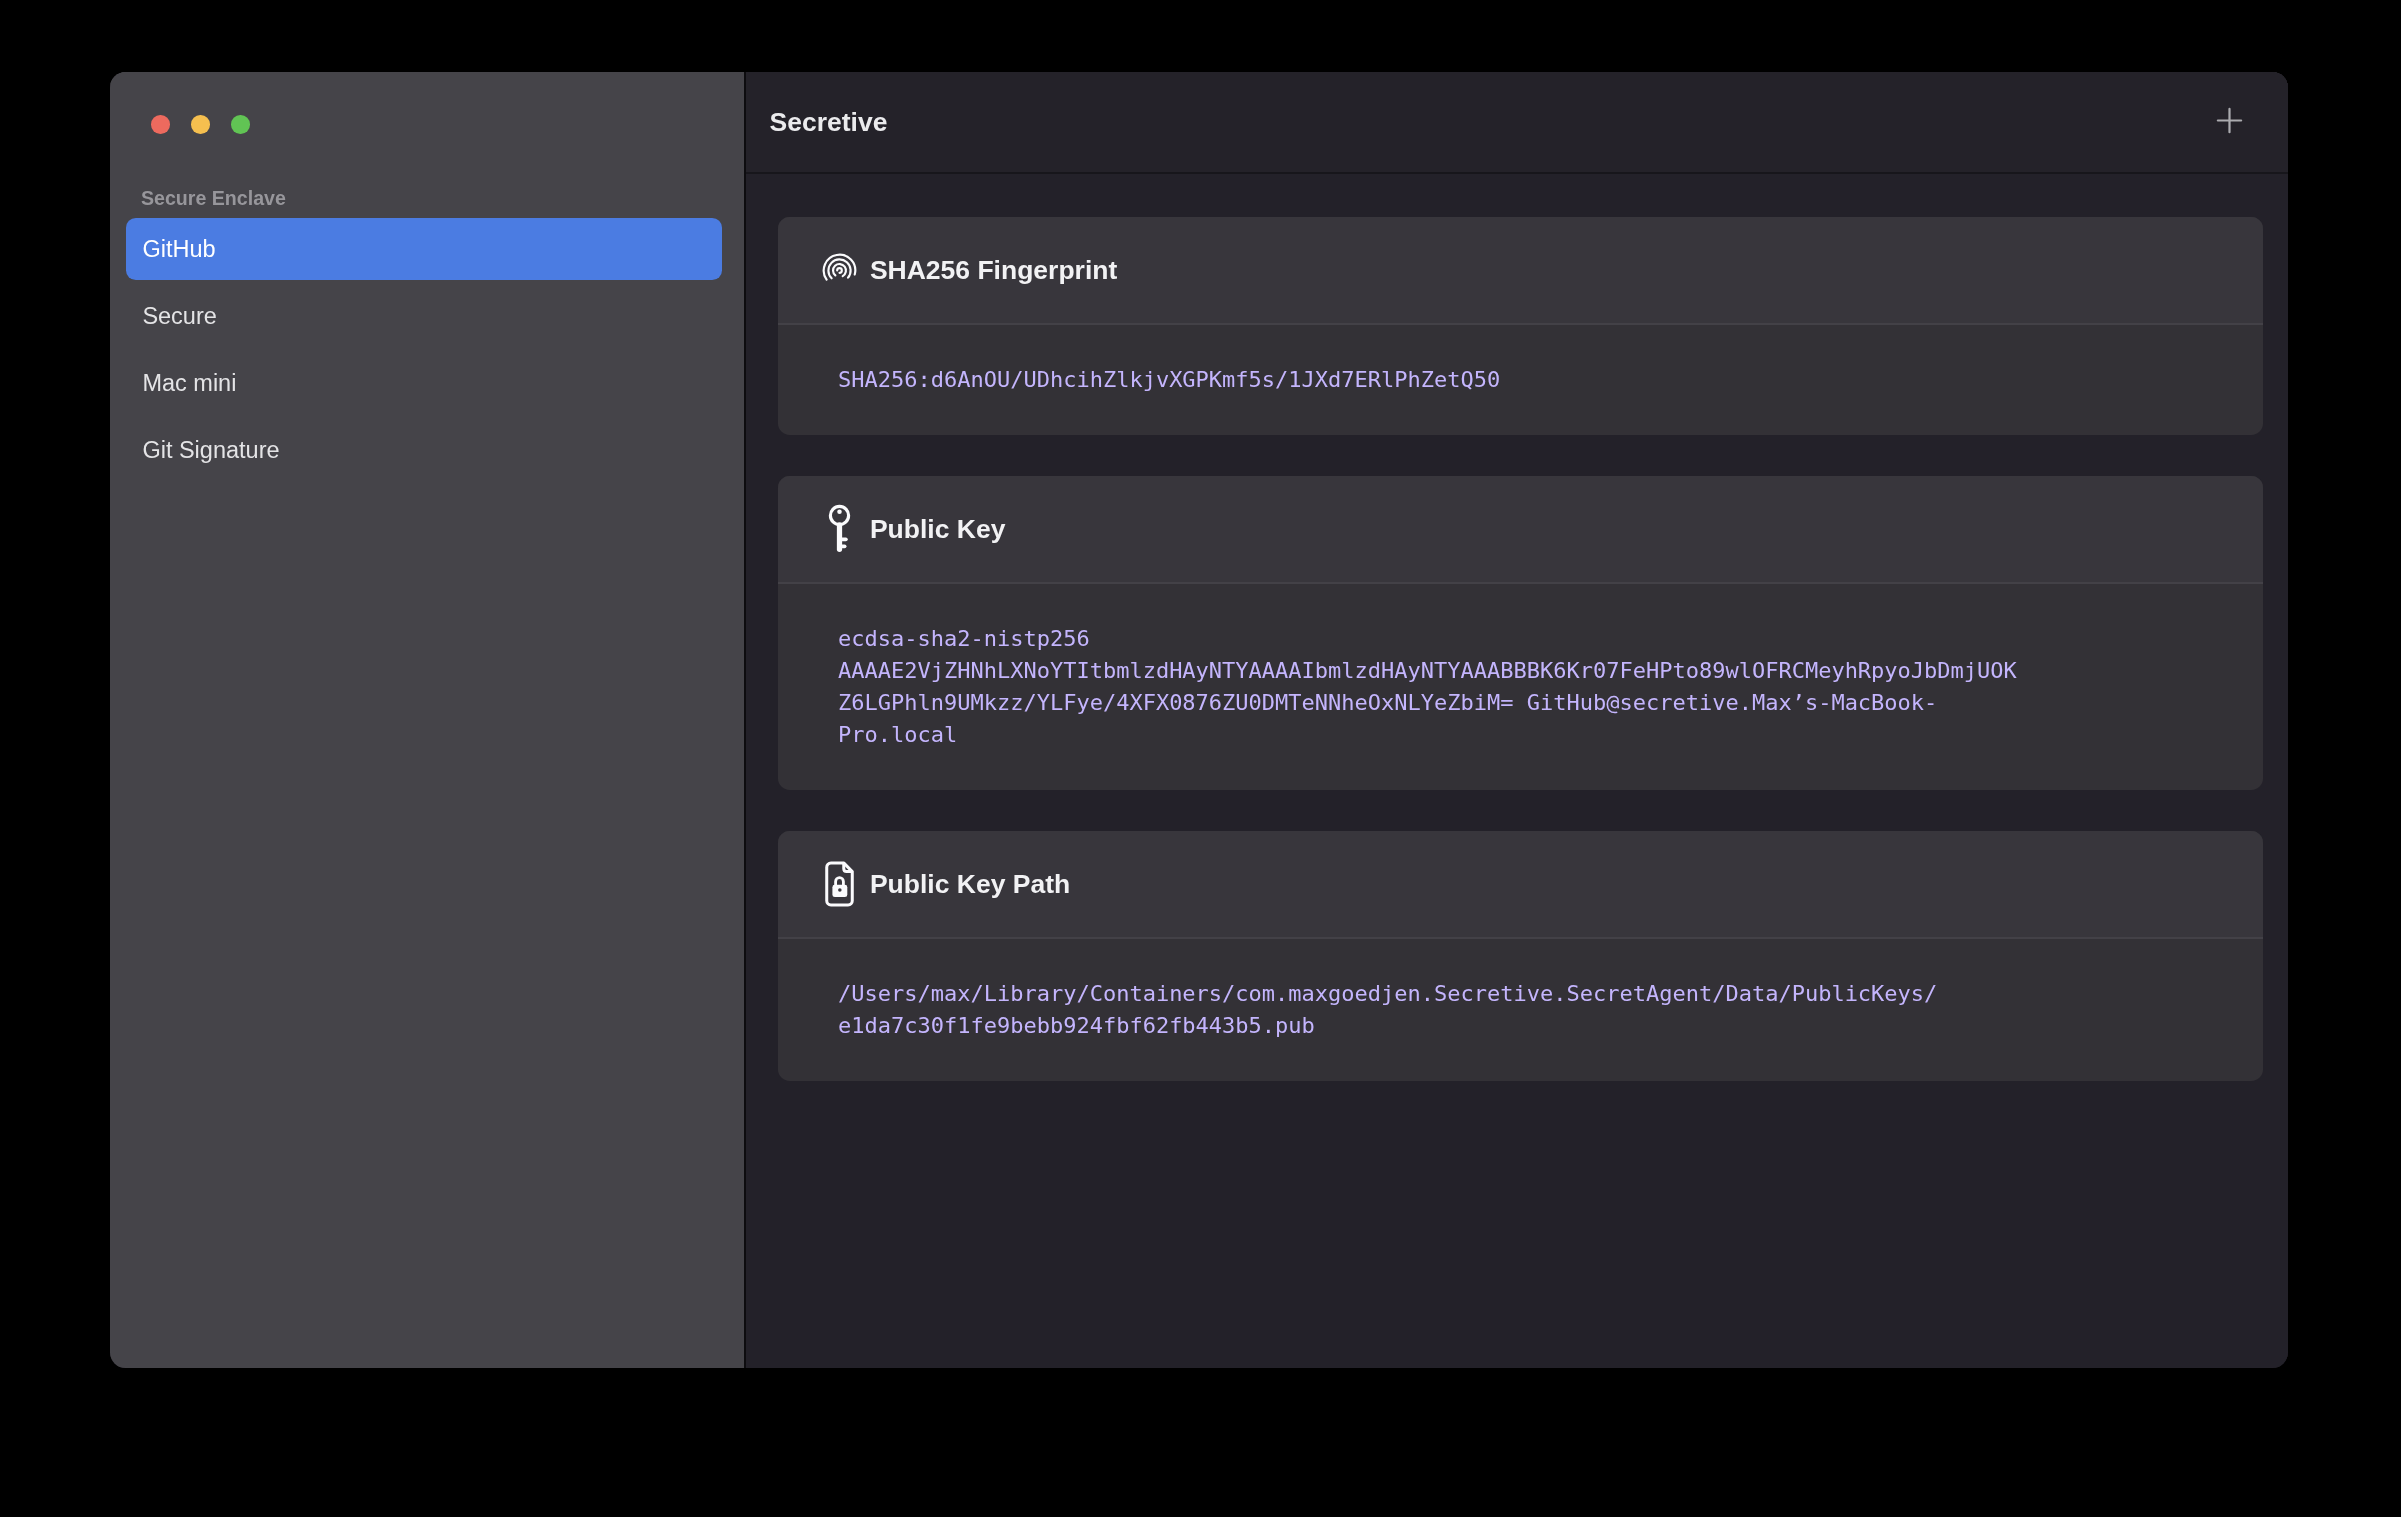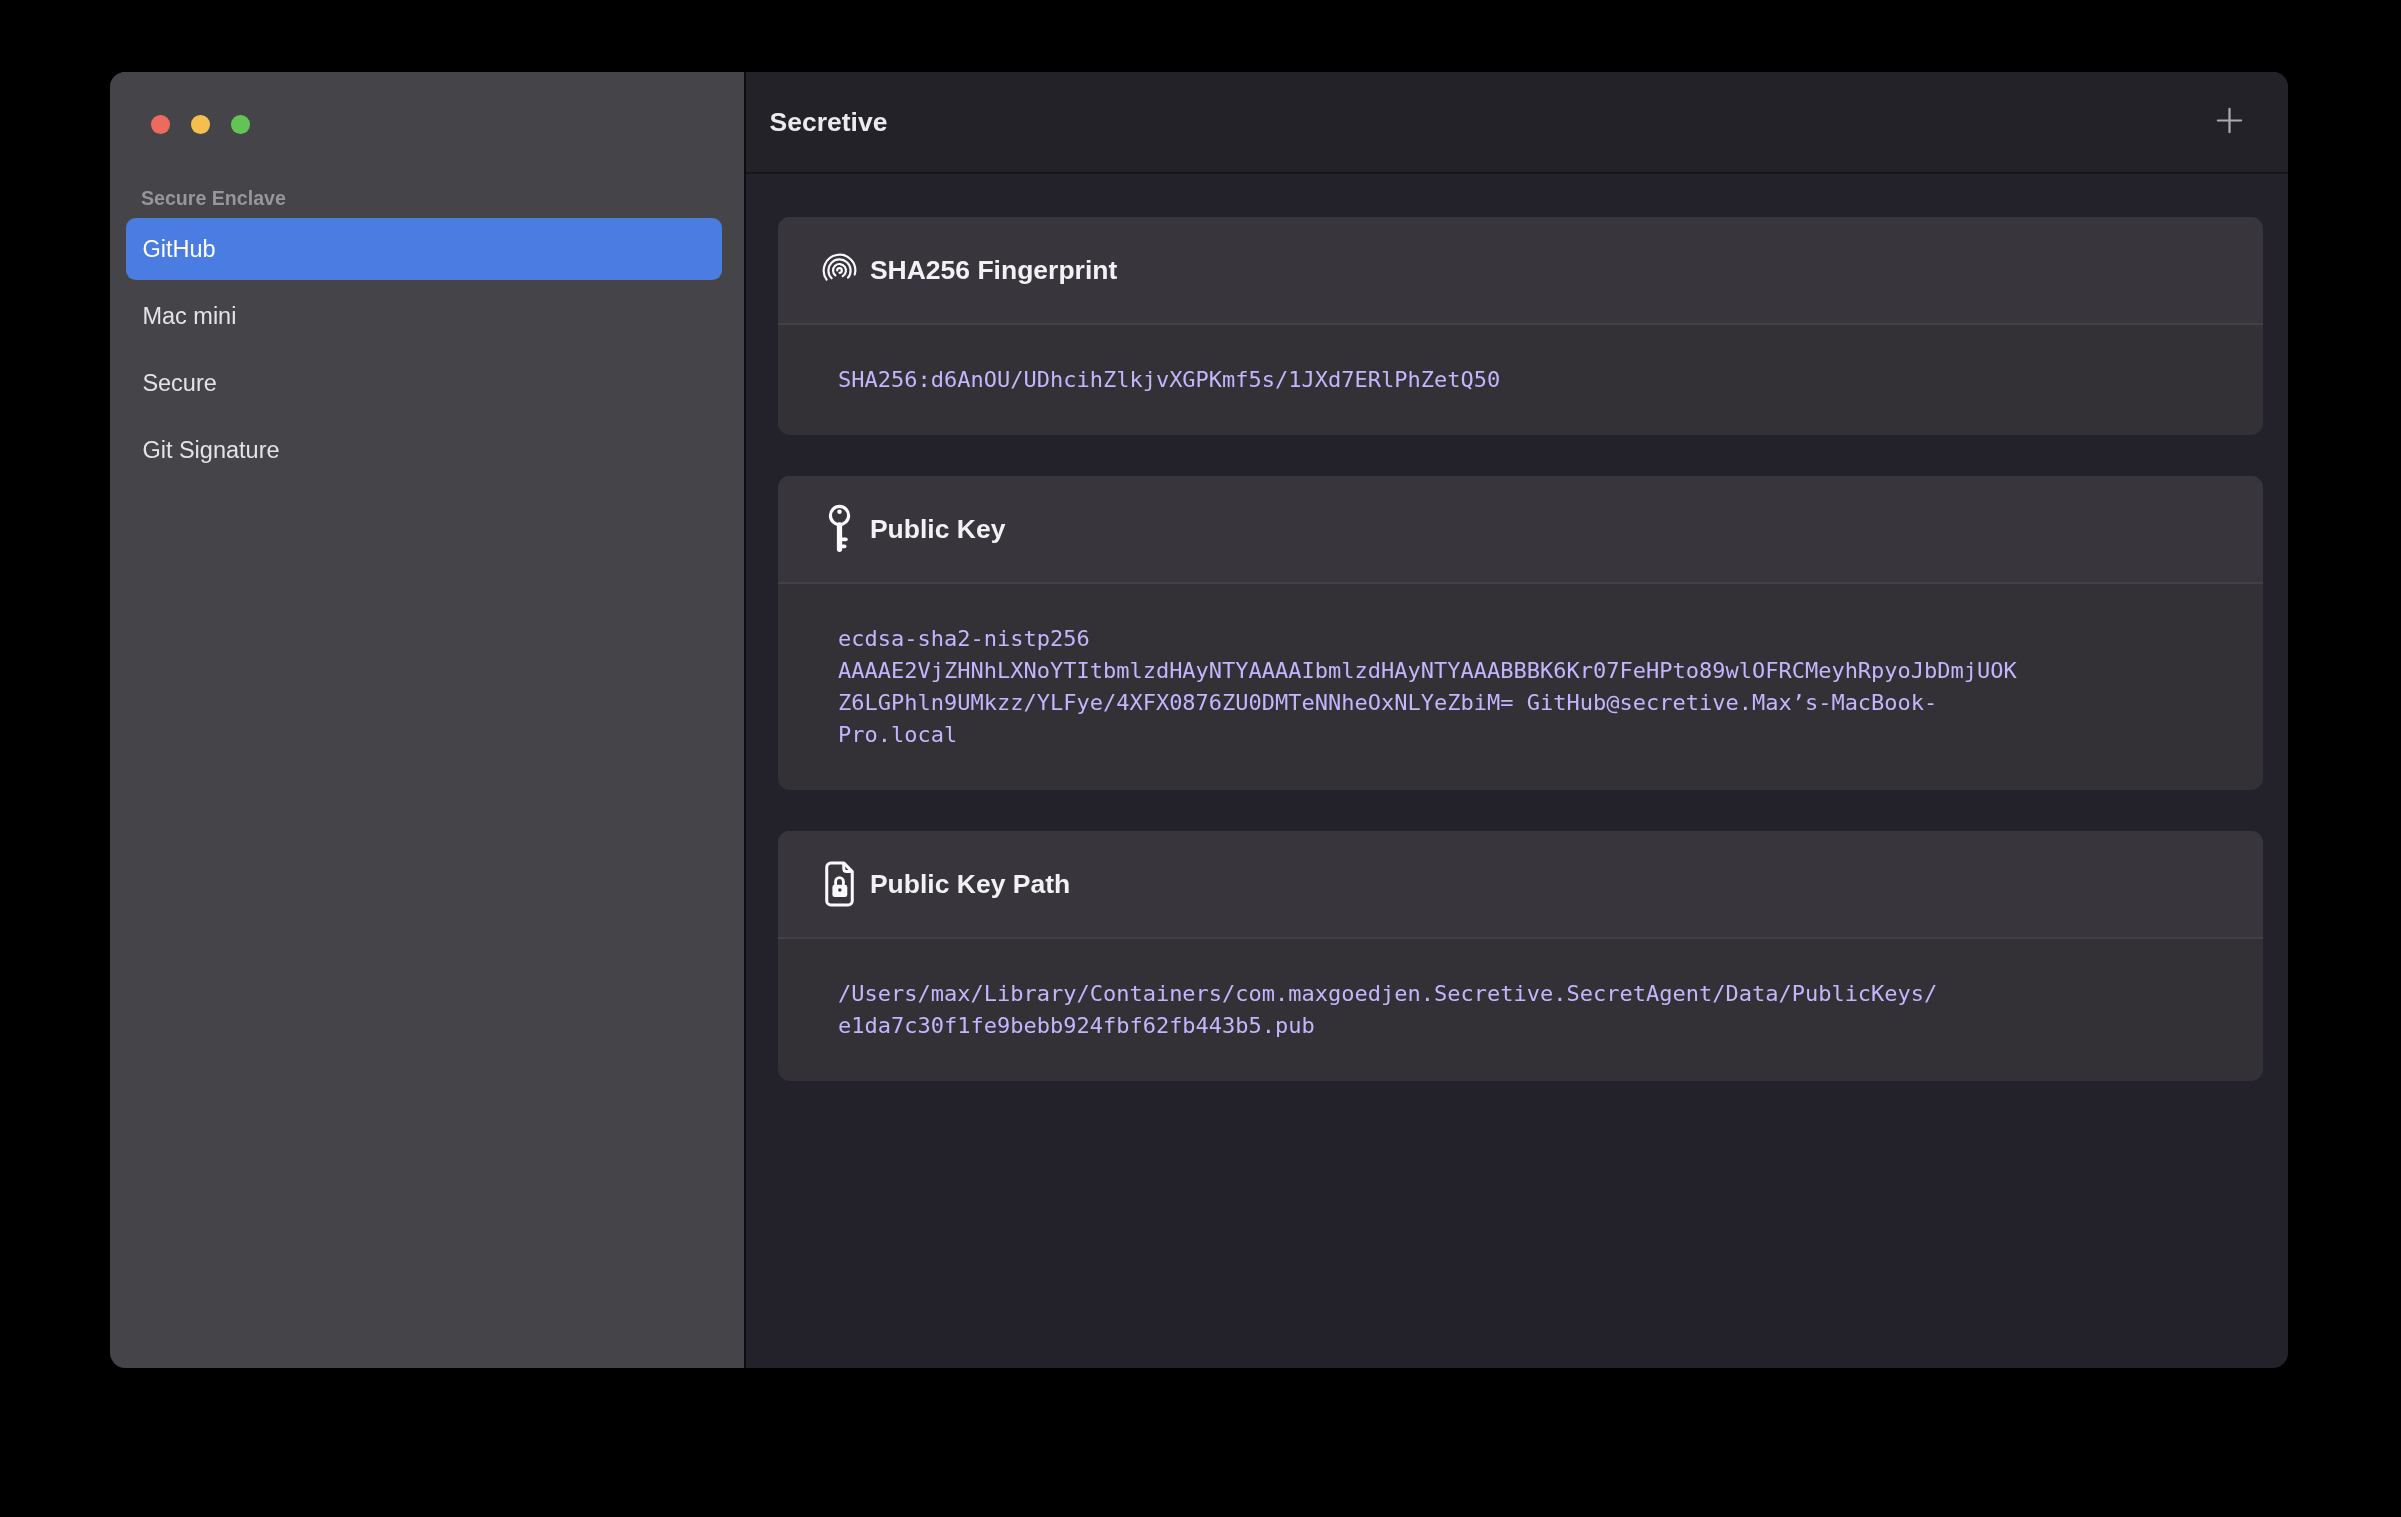--- a/index.html
+++ b/index.html
@@ -171,24 +171,24 @@
       <div class="traffic-dot dot-green"></div>
     </div>
 
     <div class="sidebar-section-label">Secure Enclave</div>
 
     <div class="sidebar-list">
       <div class="sidebar-item selected">
         <span>GitHub</span>
       </div>
       <div class="sidebar-item">
+        <span>Secure</span>
+      </div>
+      <div class="sidebar-item">
         <span>Mac mini</span>
-      </div>
-      <div class="sidebar-item">
-        <span>Secure</span>
       </div>
       <div class="sidebar-item">
         <span>Git Signature</span>
       </div>
     </div>
   </div>
 
   <div class="main">
 
     <div class="main-header">

